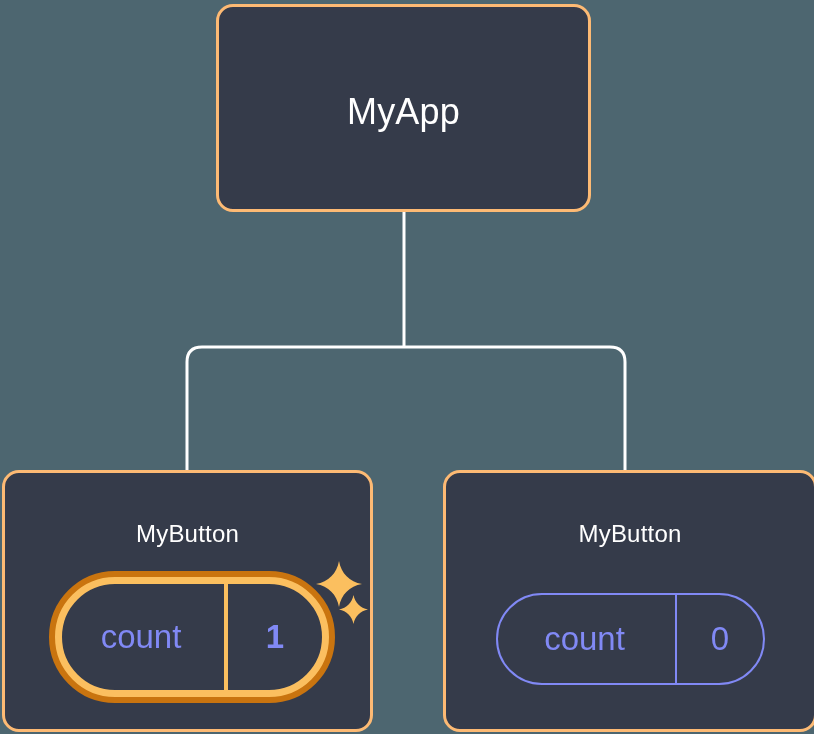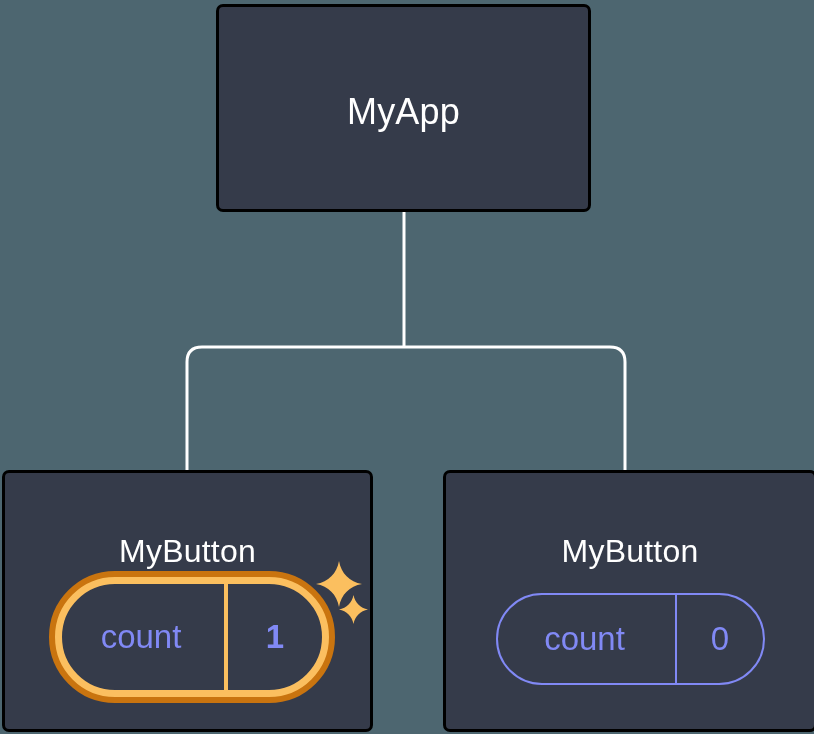--- a/index.html
+++ b/index.html
@@ -27,22 +27,22 @@
     width: 814px;
     height: 734px;
     pointer-events: none;
   }
 
   
   .node {
     position: absolute;
     box-sizing: border-box;
     background: #353b4a;
-    border: 3px solid #000000;
-    border-radius: 7px;
+    border: 3px solid #fdba74;
+    border-radius: 17px;
   }
   .node-root {
     left: 216px;
     top: 4px;
     width: 375px;
     height: 208px;
   }
   .node-child-left {
     left: 2px;
     top: 470px;
@@ -65,22 +65,22 @@
     font-weight: 400;
     letter-spacing: 0.2px;
     white-space: nowrap;
   }
   .node-root .node-title {
     top: 84px;
     font-size: 36px;
   }
   .node-child-left .node-title,
   .node-child-right .node-title {
-    top: 60px;
-    font-size: 32px;
+    top: 47px;
+    font-size: 24px;
   }
 
   
   .state-pill {
     position: absolute;
     box-sizing: border-box;
     display: flex;
     align-items: flex-end;
     border-radius: 999px;
   }

